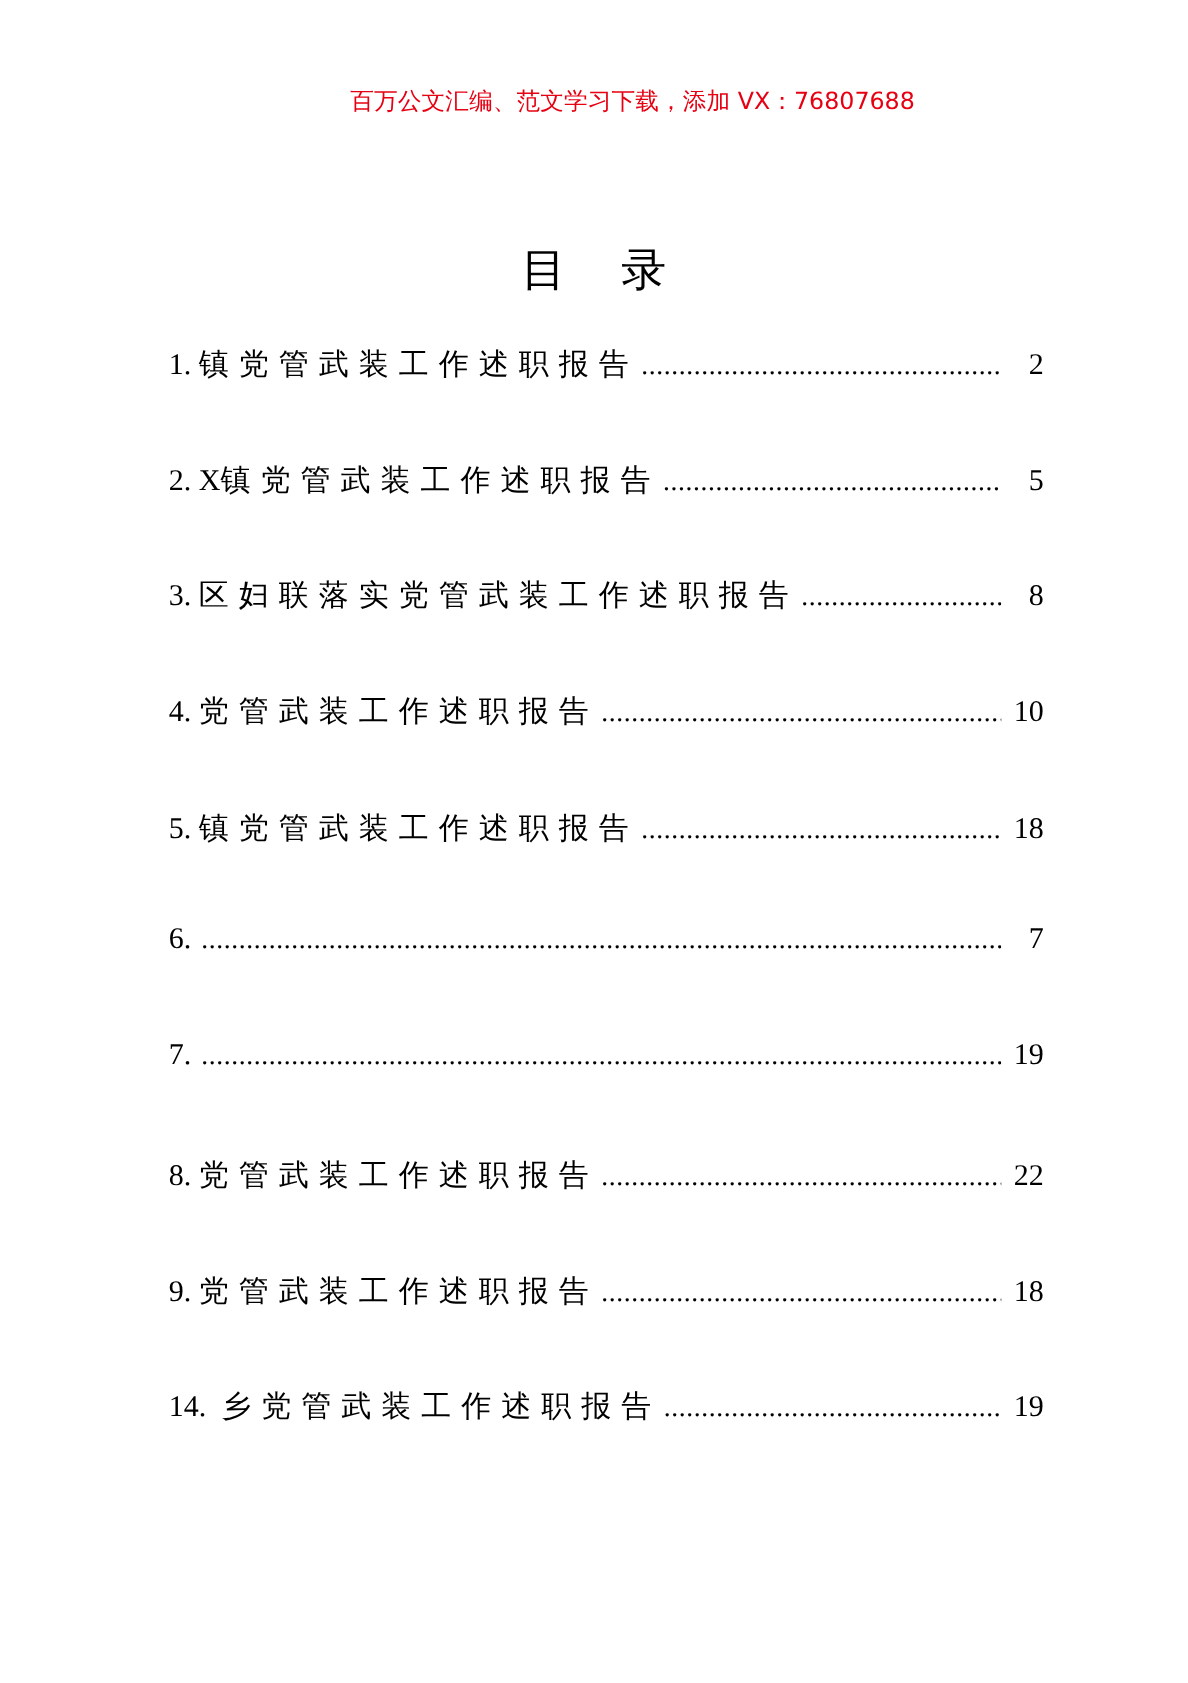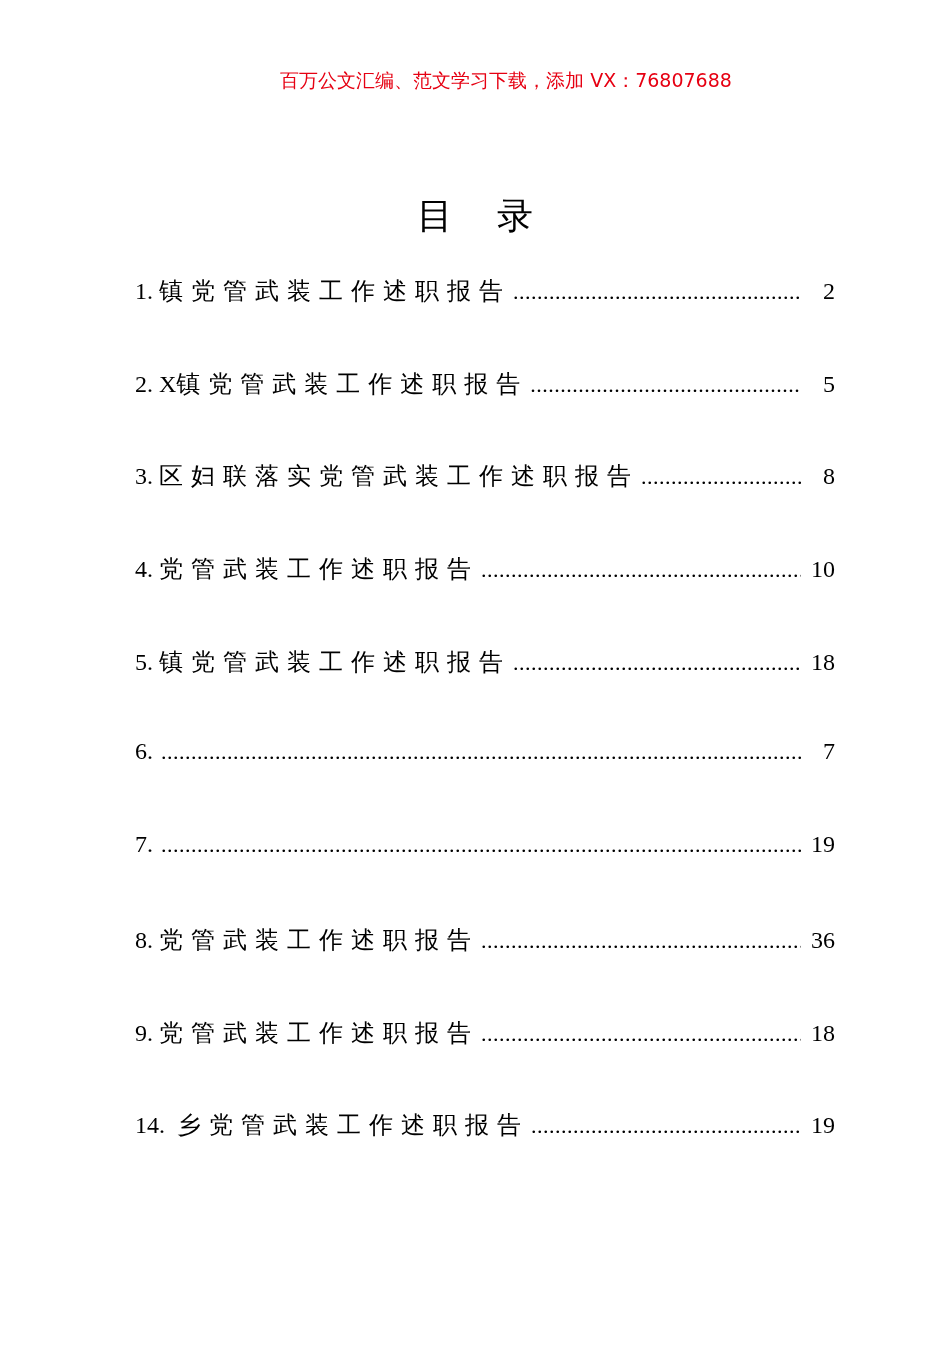--- a/index.html
+++ b/index.html
@@ -94,21 +94,21 @@
   </div>
   <div class="toc-row">
     <span class="num">7. </span>
     <span class="dots"></span>
     <span class="page">19</span>
   </div>
   <div class="toc-row">
     <span class="num">8. </span>
     <span class="txt">党管武装工作述职报告</span>
     <span class="dots"></span>
-    <span class="page">36</span>
+    <span class="page">22</span>
   </div>
   <div class="toc-row">
     <span class="num">9. </span>
     <span class="txt">党管武装工作述职报告</span>
     <span class="dots"></span>
     <span class="page">18</span>
   </div>
   <div class="toc-row">
     <span class="num">14.  </span>
     <span class="txt">乡党管武装工作述职报告</span>

